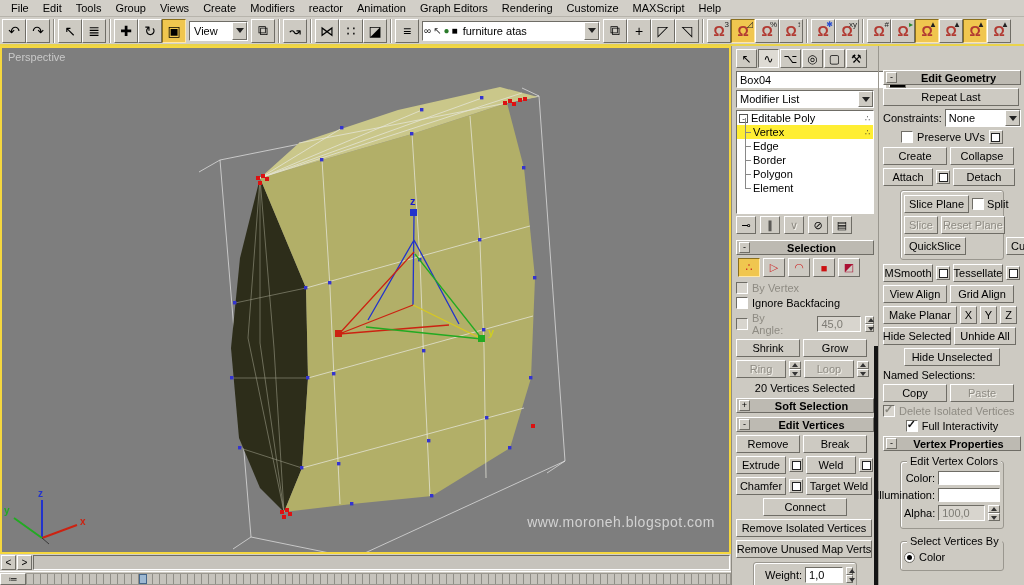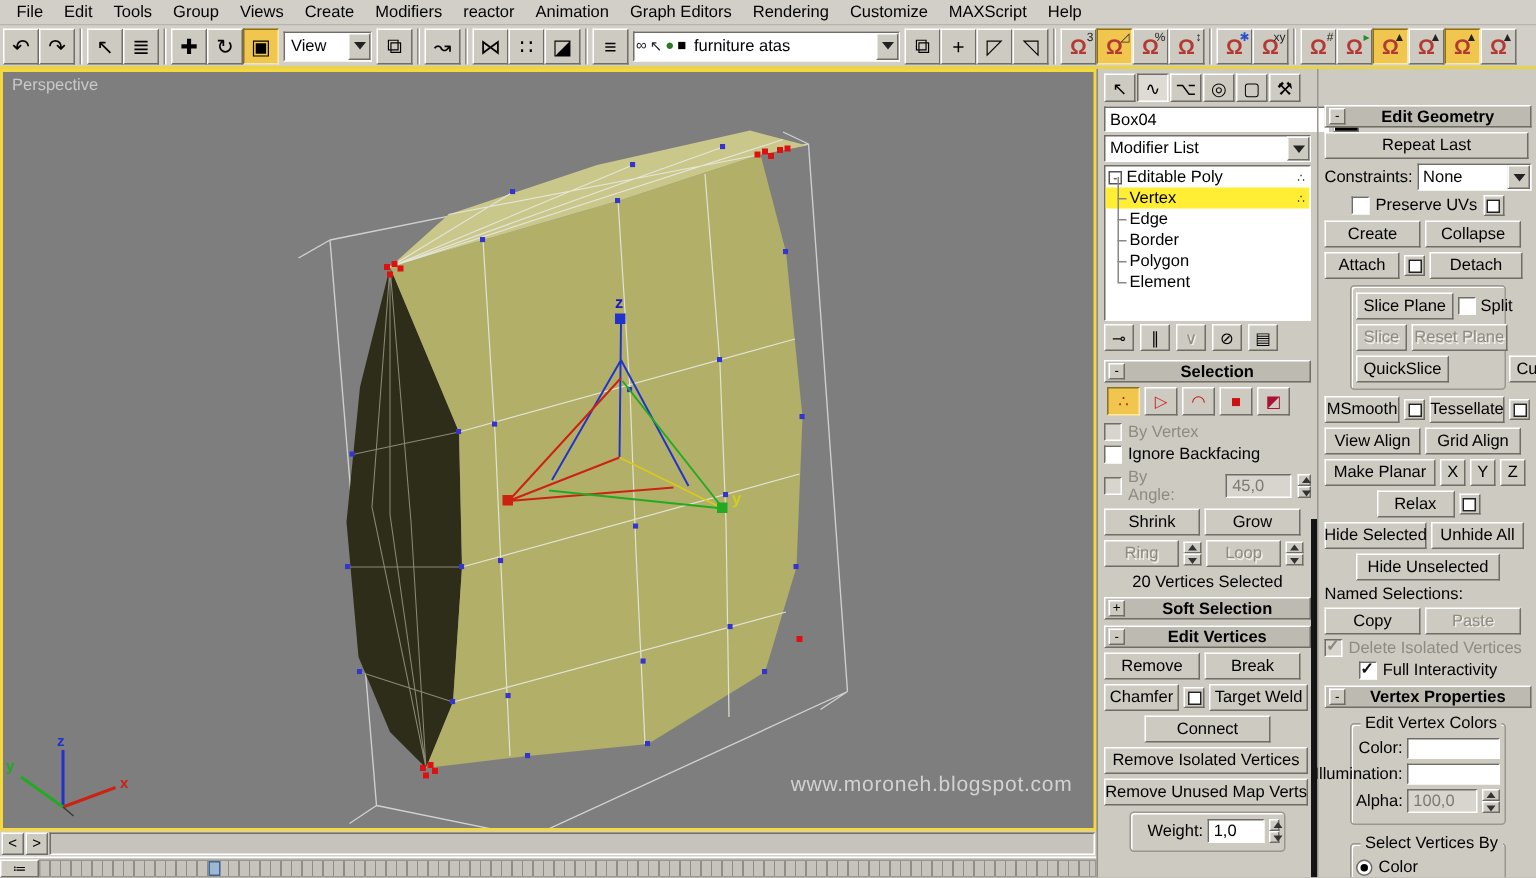--- a/index.html
+++ b/index.html
@@ -466,20 +466,26 @@
 
         <div class="roll-head">
           <span class="pm">-</span>
           <span class="rt">Edit Vertices</span>
         </div>
         <div class="btnrow">
           <button class="btn b64">Remove</button>
           <button class="btn b64">Break</button>
         </div>
         <div class="btnrow">
+          <button class="btn b50">Extrude</button>
+          <span class="settings-box"></span>
+          <button class="btn b50">Weld</button>
+          <span class="settings-box"></span>
+        </div>
+        <div class="btnrow">
           <button class="btn b50">Chamfer</button>
           <span class="settings-box"></span>
           <button class="btn" style="width:66px;">Target Weld</button>
         </div>
         <div class="btnrow" style="justify-content:center;">
           <button class="btn b80">Connect</button>
         </div>
         <div class="btnrow">
           <button class="btn b134">Remove Isolated Vertices</button>
         </div>
@@ -551,24 +557,20 @@
         <div class="btnrow">
           <button class="btn b64">View Align</button>
           <button class="btn b64">Grid Align</button>
         </div>
         <div class="btnrow">
           <button class="btn" style="width:74px;">Make Planar</button>
           <button class="btn" style="width:17px;">X</button>
           <button class="btn" style="width:17px;">Y</button>
           <button class="btn" style="width:17px;">Z</button>
         </div>
-        <div class="btnrow" style="justify-content:center;">
-          <button class="btn" style="width:52px;">Relax</button>
-          <span class="settings-box"></span>
-        </div>
         <div class="btnrow">
           <button class="btn" style="width:68px;">Hide Selected</button>
           <button class="btn" style="width:62px;">Unhide All</button>
         </div>
         <div class="btnrow" style="justify-content:center;">
           <button class="btn" style="width:96px;">Hide Unselected</button>
         </div>
         <div class="row" style="margin:3px 0 1px 0;">
           <label>Named Selections:</label>
         </div>

